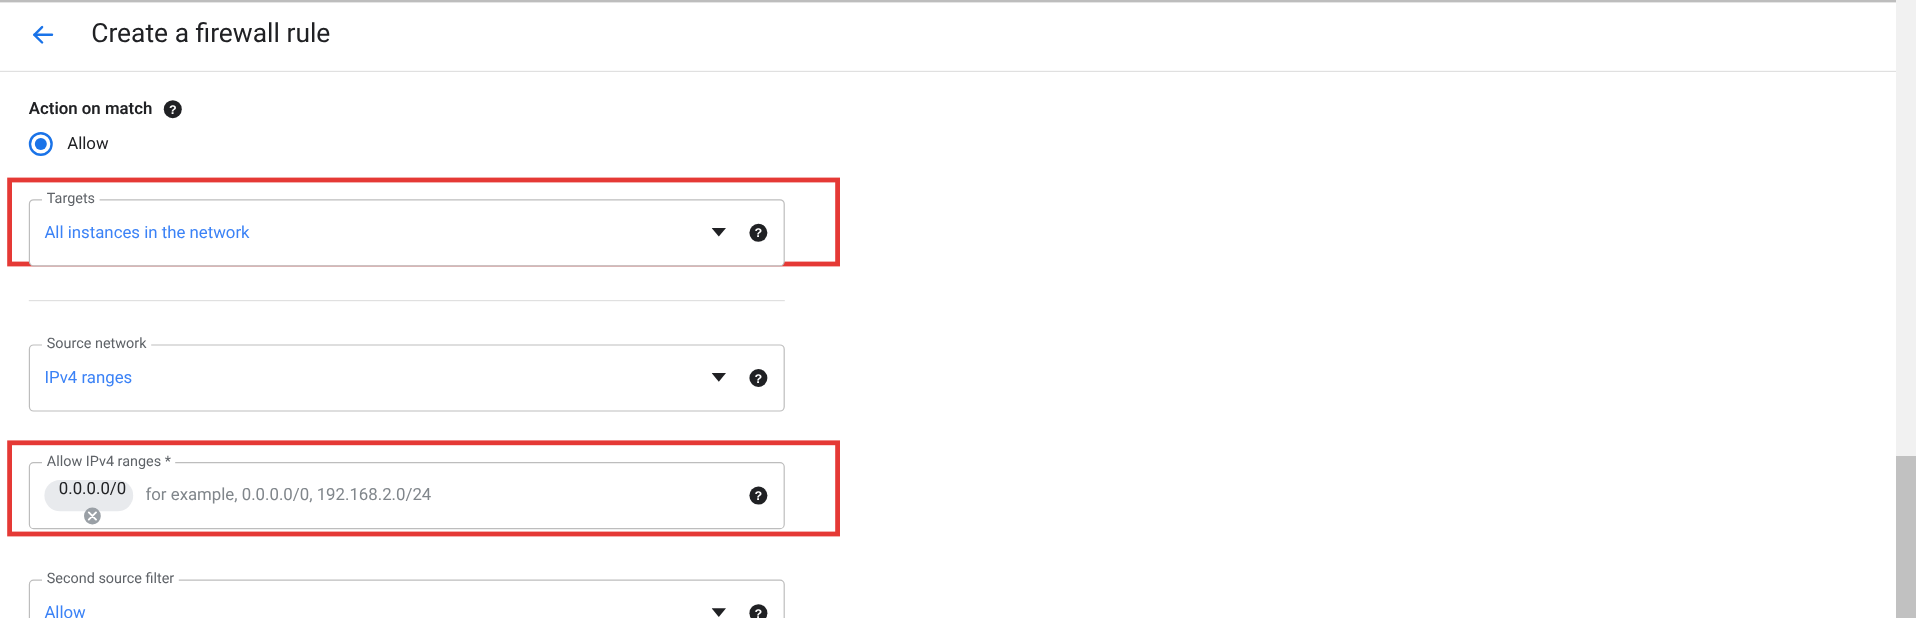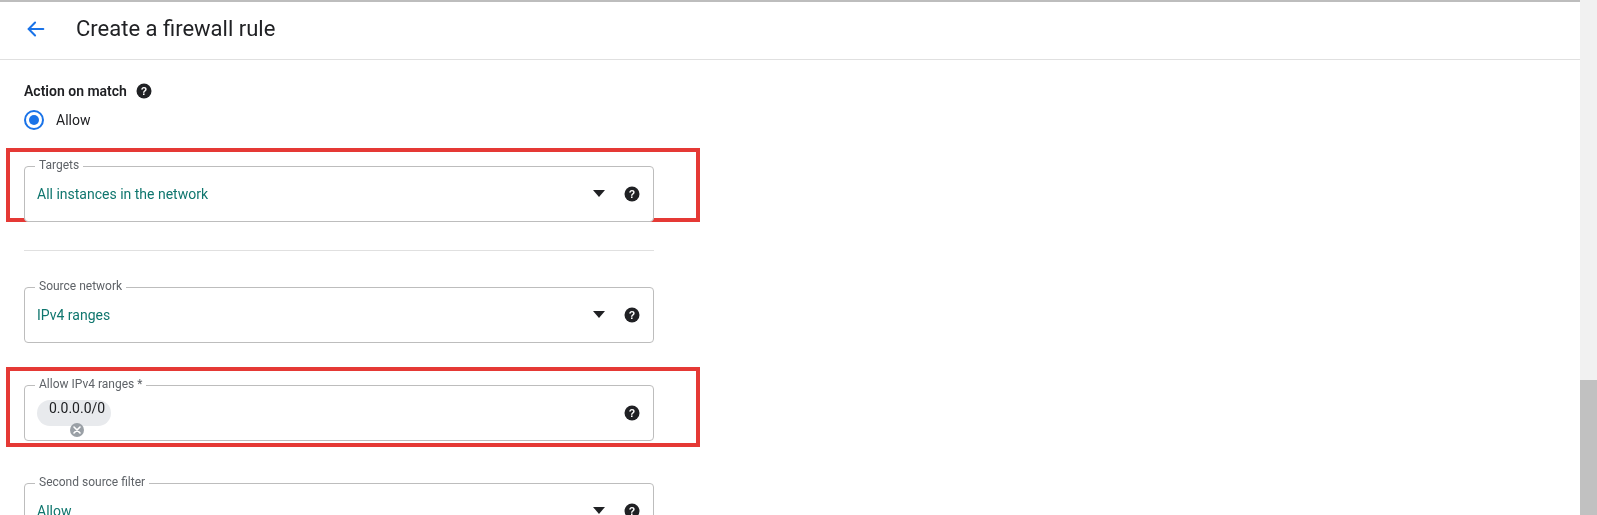--- a/index.html
+++ b/index.html
@@ -103,21 +103,21 @@
     top: -9px;
     left: 10px;
     background: #fff;
     padding: 0 4px;
     font-size: 12px;
     color: #5f6368;
     white-space: nowrap;
   }
   .field-value {
     font-size: 14px;
-    color: #0f766e;
+    color: #3b82f6;
   }
   .caret {
     position: absolute;
     right: 48px;
     top: 50%;
     transform: translateY(-50%);
     pointer-events: none;
   }
   .field-help {
     position: absolute;
@@ -248,20 +248,21 @@
       <span class="field-label">Allow IPv4 ranges *</span>
       <span class="chip">
         <span>0.0.0.0/0</span>
         <span class="chip-x">
           <svg width="16" height="16" viewBox="0 0 16 16">
               <circle cx="8" cy="8" r="7" fill="#9aa0a6"></circle>
               <path d="M5 5 L11 11 M11 5 L5 11" stroke="#fff" stroke-width="1.6" stroke-linecap="round"></path>
             </svg>
         </span>
       </span>
+      <span class="placeholder">for example, 0.0.0.0/0, 192.168.2.0/24</span>
       <span class="field-help help-icon">
         <svg width="18" height="18" viewBox="0 0 24 24">
             <circle cx="12" cy="12" r="10" fill="#202124"></circle>
             <text x="12" y="17" text-anchor="middle" font-size="14" font-weight="bold" fill="#fff" font-family="Arial">?</text>
           </svg>
       </span>
     </div>
   </div>
 
   <div class="field-wrap" style="margin-top:42px">

